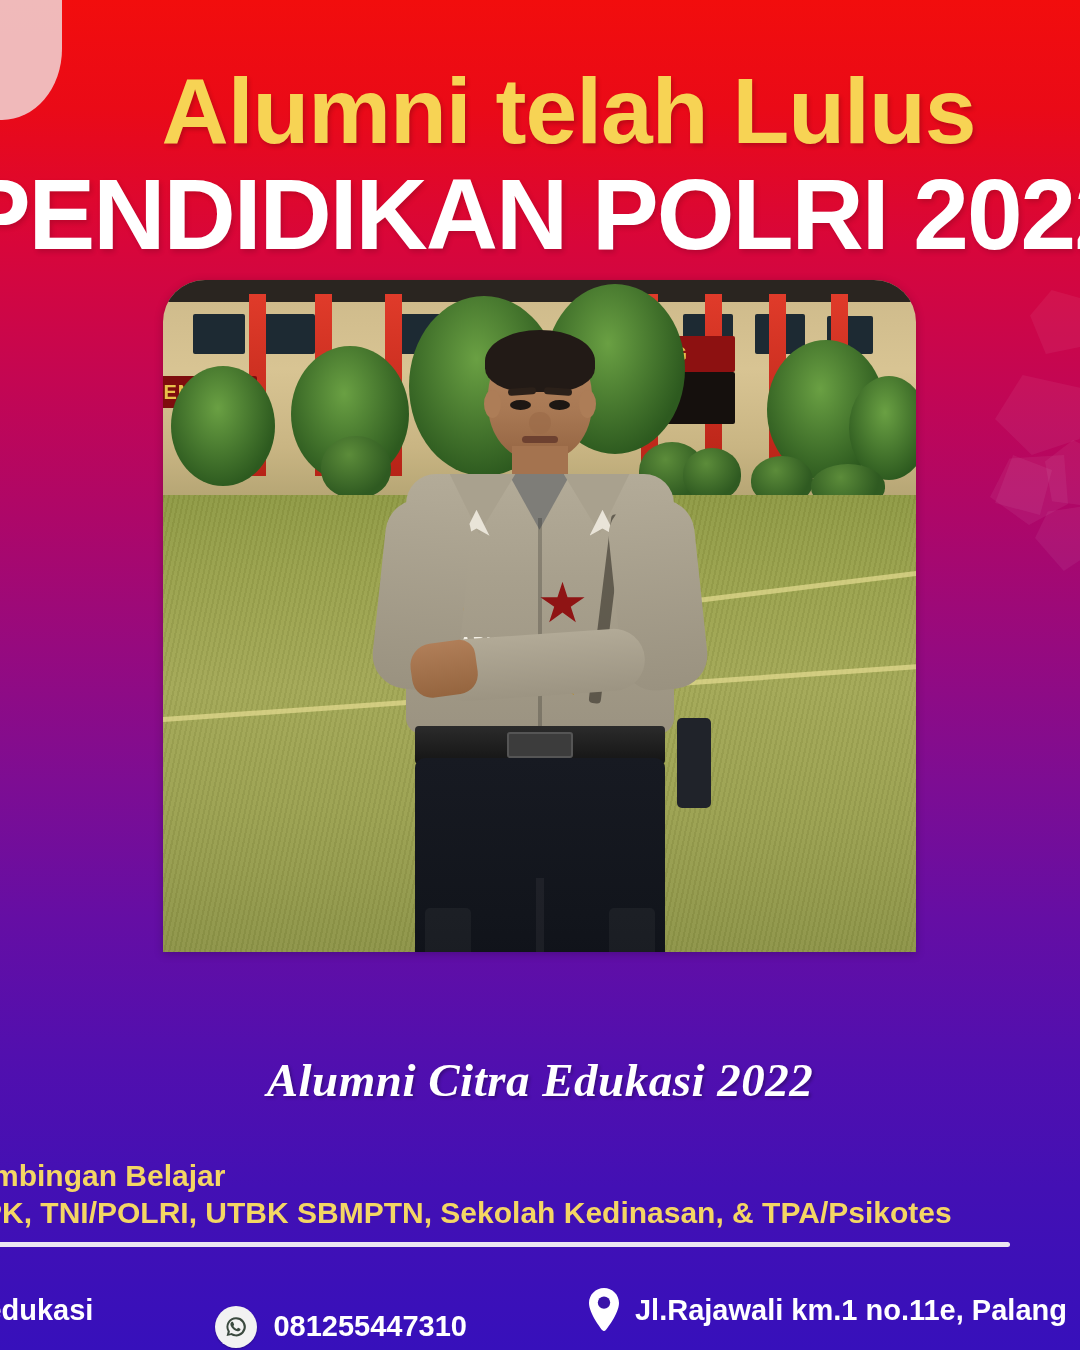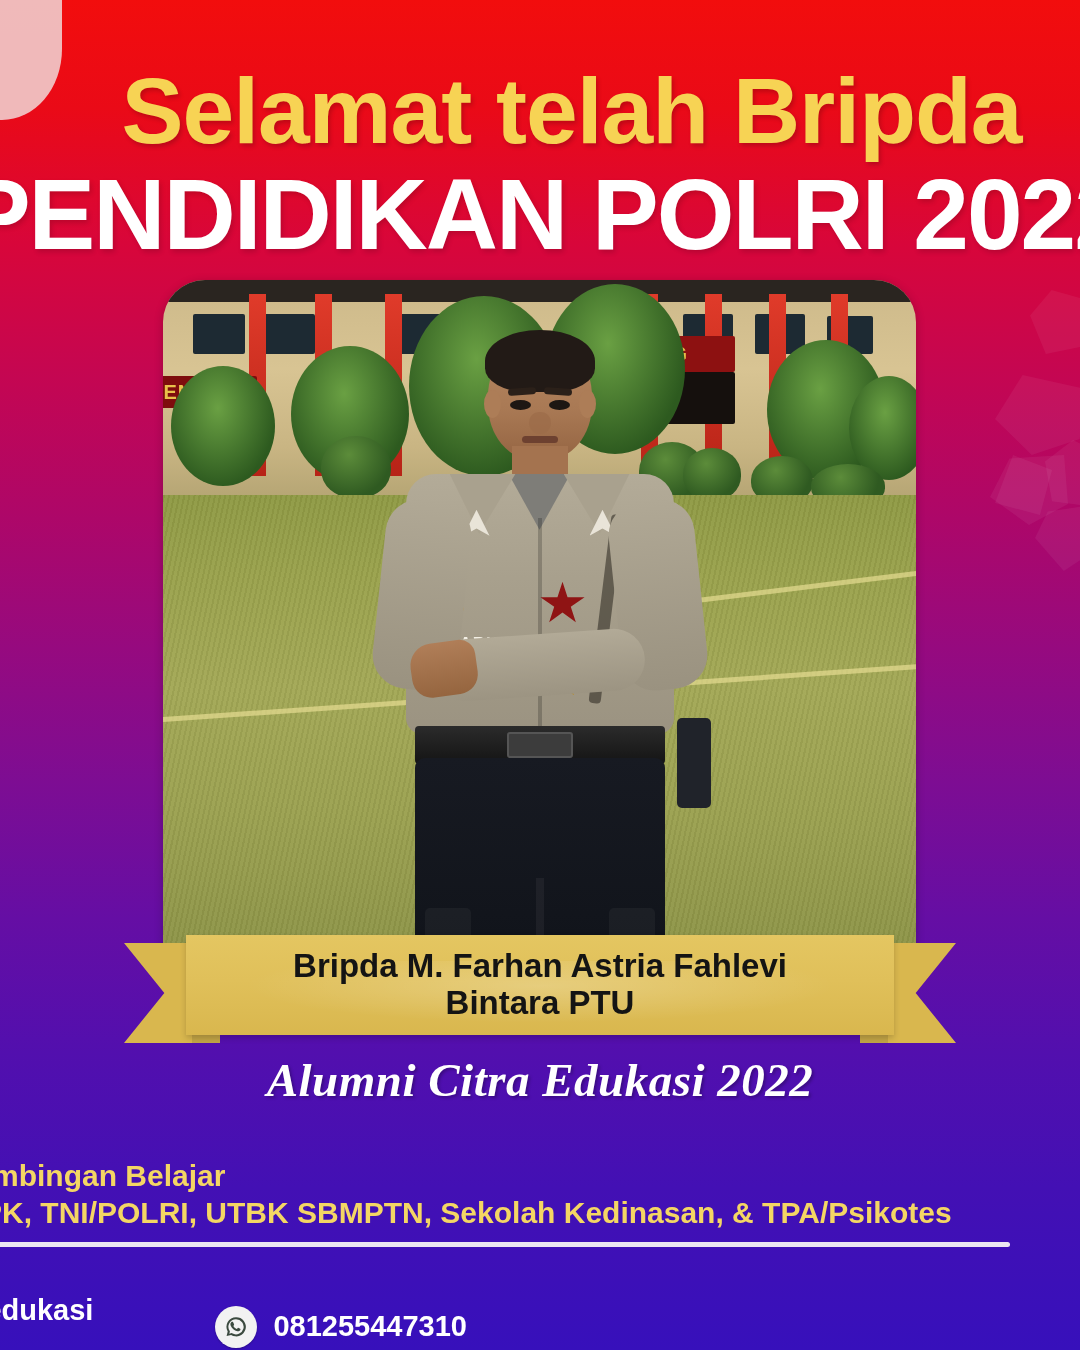--- a/index.html
+++ b/index.html
@@ -357,21 +357,21 @@
 
   <div class="deco-poly p1"></div>
   <div class="deco-poly p2"></div>
   <div class="deco-poly p3"></div>
   <div class="deco-poly p4"></div>
   <div class="deco-poly p5"></div>
   <div class="deco-poly p6"></div>
   <div id="corner-circle"></div>
 
   <div id="headline-block">
-    <div id="headline-1">Selamat telah Bripda</div>
+    <div id="headline-1">Alumni telah Lulus</div>
     <div id="headline-2">PENDIDIKAN POLRI 2022</div>
   </div>
 
   <div id="photo-frame">
     <div id="photo-scene">
 
       <div class="bg-building">
         <div class="bld-roof"></div>
 
         <div class="bld-win" style="left:30px;  top:34px; width:52px; height:40px;"></div>
@@ -464,28 +464,20 @@
         <div class="o-pants">
           <div class="o-pant-split"></div>
           <div class="o-pocket l"></div>
           <div class="o-pocket r"></div>
         </div>
       </div>
 
     </div>
   </div>
 
-  <div id="ribbon">
-    <div class="ribbon-tail left"></div>
-    <div class="ribbon-tail right"></div>
-    <div id="ribbon-main">
-      <div id="awardee-name">Bripda M. Farhan Astria Fahlevi</div>
-      <div id="awardee-rank">Bintara PTU</div>
-    </div>
-  </div>
 
   <div id="alumni-line">Alumni Citra Edukasi 2022</div>
 
   <div id="bimbel-block">
     <div id="bimbel-title">Bimbingan Belajar</div>
     <div id="bimbel-sub">PPK, TNI/POLRI, UTBK SBMPTN, Sekolah Kedinasan, &amp; TPA/Psikotes</div>
   </div>
 
   <div id="divider"></div>
 
@@ -498,16 +490,25 @@
     <div class="contact-item ci-wa">
       <span class="wa-icon">
         <svg width="24" height="24" viewBox="0 0 24 24" aria-hidden="true">
           <path fill="#3b4a3f" d="M12 2.2A9.6 9.6 0 0 0 3.7 16.6L2.6 21l4.5-1.1A9.6 9.6 0 1 0 12 2.2zm0 2a7.6 7.6 0 1 1-3.9 14.1l-.4-.2-2.4.6.6-2.3-.2-.4A7.6 7.6 0 0 1 12 4.2z"></path>
           <path fill="#3b4a3f" d="M9.1 7.3c-.2-.5-.4-.5-.6-.5h-.5c-.2 0-.5.1-.7.4-.3.3-.9.9-.9 2.1s.9 2.5 1 2.6c.1.2 1.7 2.8 4.3 3.8 2.1.8 2.6.7 3 .6.5 0 1.4-.6 1.6-1.2.2-.6.2-1.1.1-1.2l-.5-.3s-1.3-.7-1.6-.8c-.2-.1-.4-.1-.5.1l-.7.9c-.1.2-.3.2-.5.1-.2-.1-1-.4-1.9-1.2-.7-.6-1.2-1.4-1.3-1.6-.1-.2 0-.3.1-.4l.4-.5.2-.4v-.4l-.7-1.7z"></path>
         </svg>
       </span>
       <span class="contact-text">081255447310</span>
     </div>
 
+    <div class="contact-item ci-loc">
+      <span class="pin-icon">
+        <svg width="38" height="46" viewBox="0 0 38 46" aria-hidden="true">
+          <path fill="#ffffff" d="M19 1C10.7 1 4 7.7 4 16c0 10.5 12.6 26.4 13.2 27.1a2.3 2.3 0 0 0 3.6 0C21.4 42.4 34 26.5 34 16 34 7.7 27.3 1 19 1z"></path>
+          <circle cx="19" cy="15.6" r="6.2" fill="#3a14a8"></circle>
+        </svg>
+      </span>
+      <span class="contact-text">Jl.Rajawali km.1 no.11e, Palang</span>
+    </div>
 
   </div>
 
 </div>
 
 </body></html>

